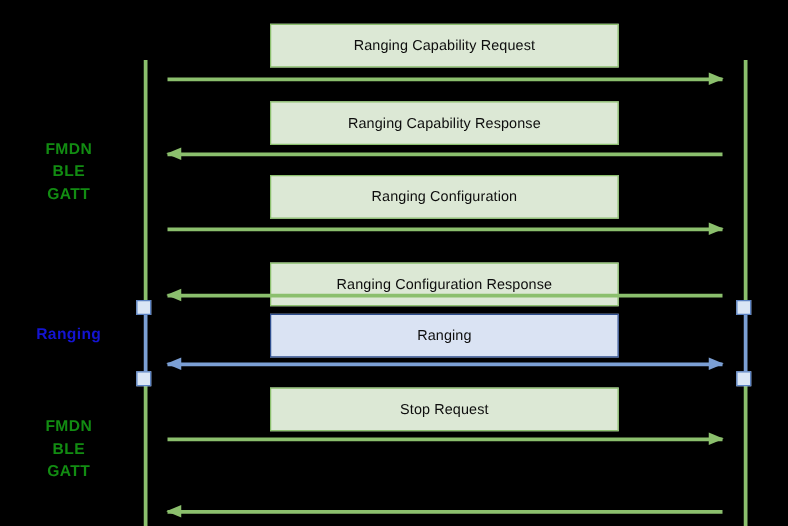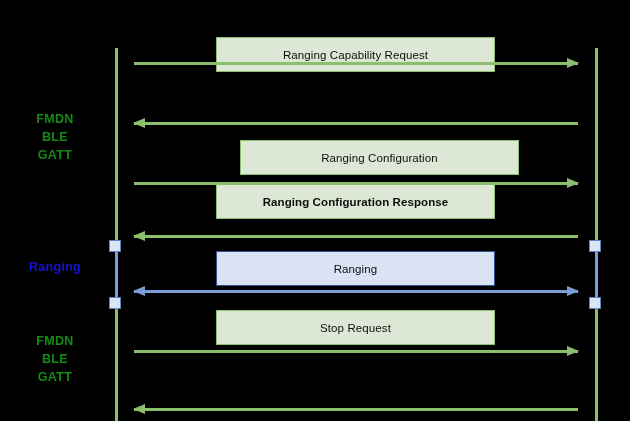--- a/index.html
+++ b/index.html
@@ -132,42 +132,45 @@
   <div class="sidelabel blue" style="top:258px;">
     <span class="ln">Ranging</span>
   </div>
 
   <div class="sidelabel green" style="top:332px;">
     <span class="ln">FMDN</span>
     <span class="ln">BLE</span>
     <span class="ln">GATT</span>
   </div>
 
-  <div class="msgbox" style="top:37px;">
+  <div class="msgbox" style="top:19px;">
     <span class="msglabel">Ranging Capability Request</span>
   </div>
   <div class="arrow" style="left:134px; width:444px; top:58px;">
     <div class="shaft"></div>
     <div class="head right"></div>
   </div>
 
+  <div class="msgbox" style="top:81px;">
+    <span class="msglabel">Ranging Capability Response</span>
+  </div>
   <div class="arrow" style="left:134px; width:444px; top:118px;">
     <div class="shaft"></div>
     <div class="head left"></div>
   </div>
 
-  <div class="msgbox" style="top:140px;margin-left:24px;">
+  <div class="msgbox" style="top:140px;">
     <span class="msglabel">Ranging Configuration</span>
   </div>
   <div class="arrow" style="left:134px; width:444px; top:178px;">
     <div class="shaft"></div>
     <div class="head right"></div>
   </div>
 
-  <div class="msgbox" style="top:184px;font-weight:bold;">
+  <div class="msgbox" style="top:210px;">
     <span class="msglabel">Ranging Configuration Response</span>
   </div>
   <div class="arrow" style="left:134px; width:444px; top:231px;">
     <div class="shaft"></div>
     <div class="head left"></div>
   </div>
 
   <div class="activation" style="left:109px; top:240px;"></div>
   <div class="activation" style="left:589px; top:240px;"></div>
 

